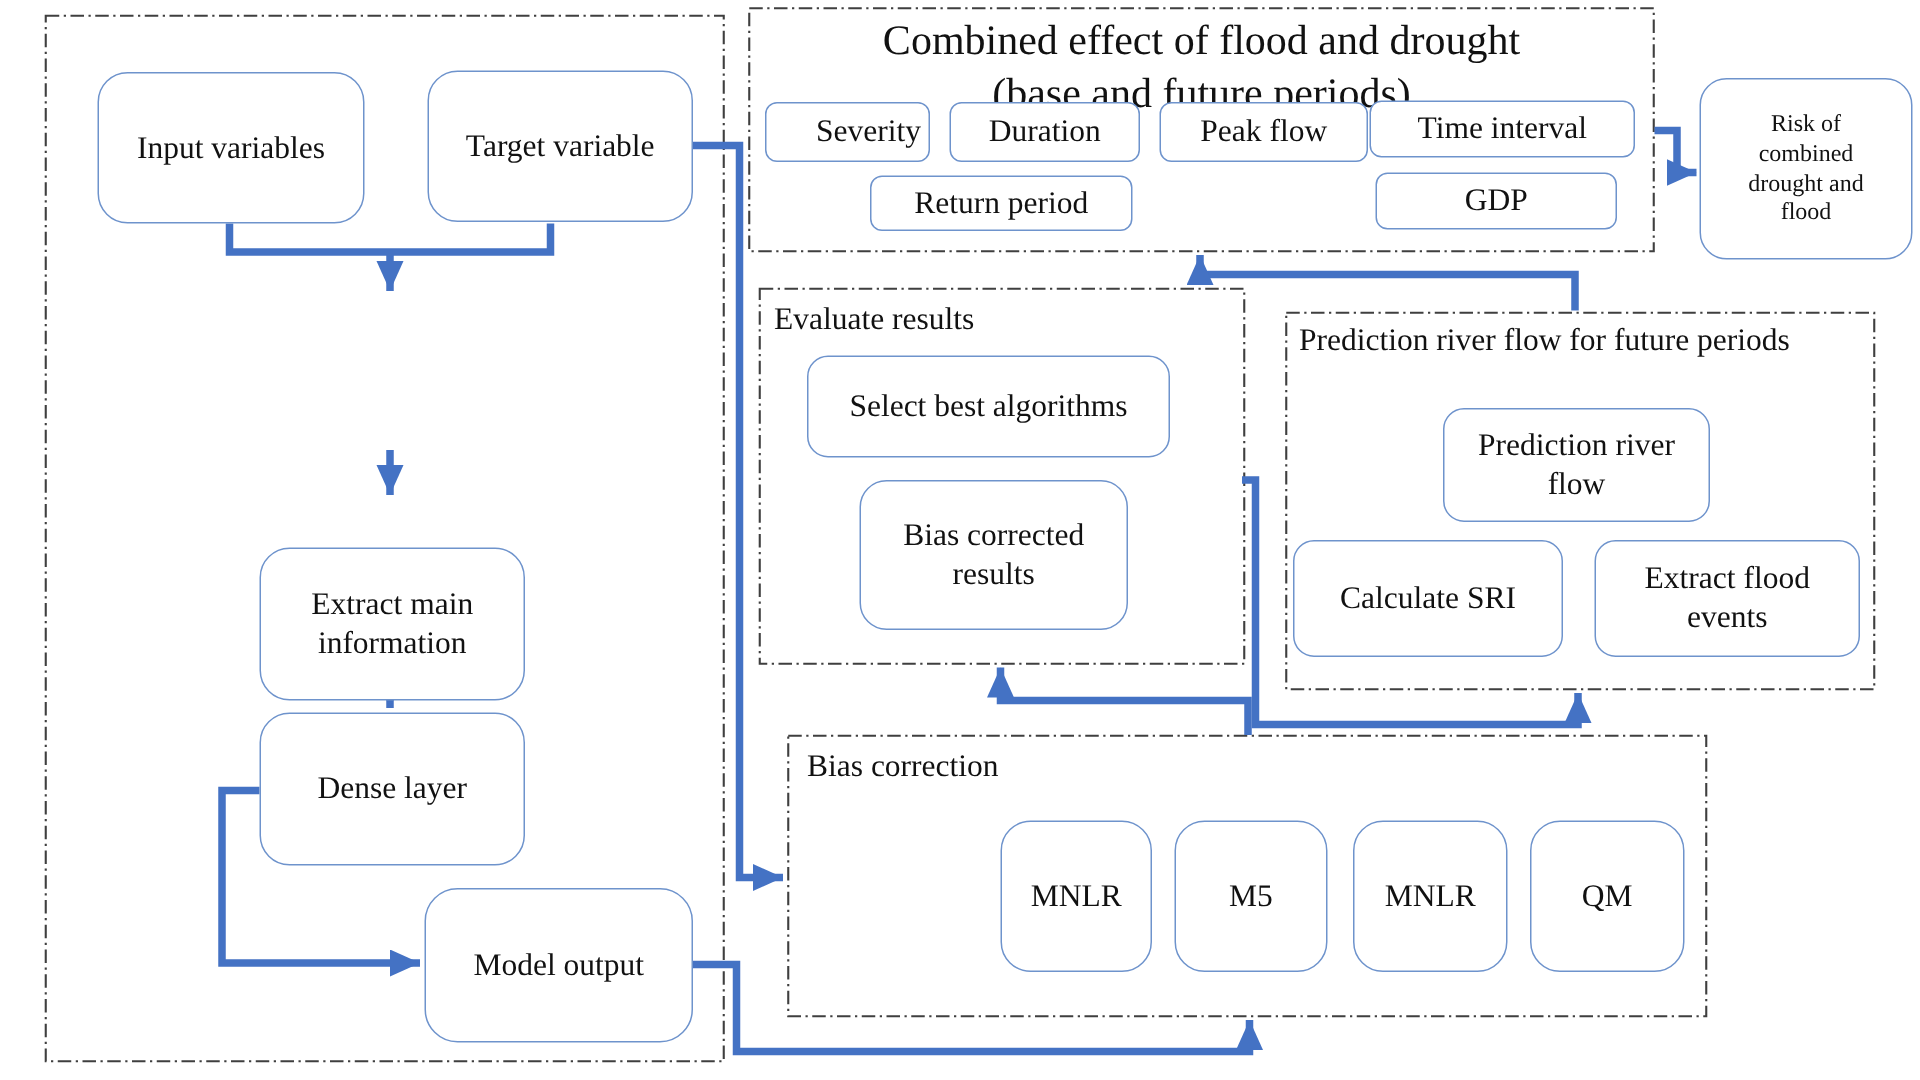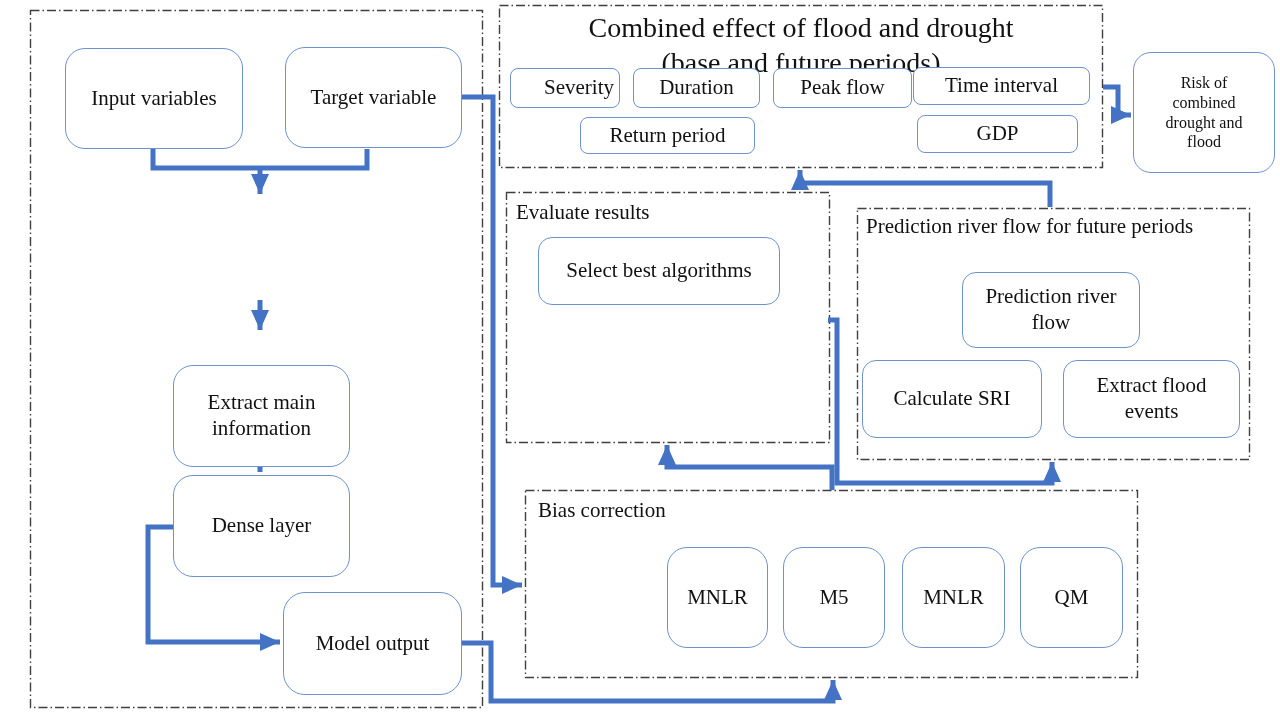--- a/index.html
+++ b/index.html
@@ -76,20 +76,21 @@
   <div class="box" style="left:510px;top:68px;width:110px;height:40px;border-radius:8px;padding-left:38px;">Severity</div>
   <div class="box" style="left:633px;top:68px;width:127px;height:40px;border-radius:8px;">Duration</div>
   <div class="box" style="left:773px;top:68px;width:139px;height:40px;border-radius:8px;">Peak flow</div>
   <div class="box" style="left:913px;top:67px;width:177px;height:38px;border-radius:8px;">Time interval</div>
   <div class="box" style="left:540px;top:117px;width:175px;height:37px;border-radius:8px;margin-left:40px;">Return period</div>
   <div class="box" style="left:917px;top:115px;width:161px;height:38px;border-radius:8px;">GDP</div>
 
   <div class="box" style="left:1133px;top:52px;width:142px;height:121px;border-radius:18px;font-size:16px;padding:0 22px;">Risk of combined drought and flood</div>
 
   <div class="box" style="left:538px;top:237px;width:242px;height:68px;border-radius:14px;">Select best algorithms</div>
+  <div class="box" style="left:573px;top:320px;width:179px;height:100px;border-radius:18px;">Bias corrected results</div>
 
   <div class="box" style="left:962px;top:272px;width:178px;height:76px;border-radius:14px;">Prediction river flow</div>
   <div class="box" style="left:862px;top:360px;width:180px;height:78px;border-radius:14px;">Calculate SRI</div>
   <div class="box" style="left:1063px;top:360px;width:177px;height:78px;border-radius:14px;">Extract flood events</div>
 
   <div class="box" style="left:667px;top:547px;width:101px;height:101px;border-radius:20px;">MNLR</div>
   <div class="box" style="left:783px;top:547px;width:102px;height:101px;border-radius:20px;">M5</div>
   <div class="box" style="left:902px;top:547px;width:103px;height:101px;border-radius:20px;">MNLR</div>
   <div class="box" style="left:1020px;top:547px;width:103px;height:101px;border-radius:20px;">QM</div>
 

